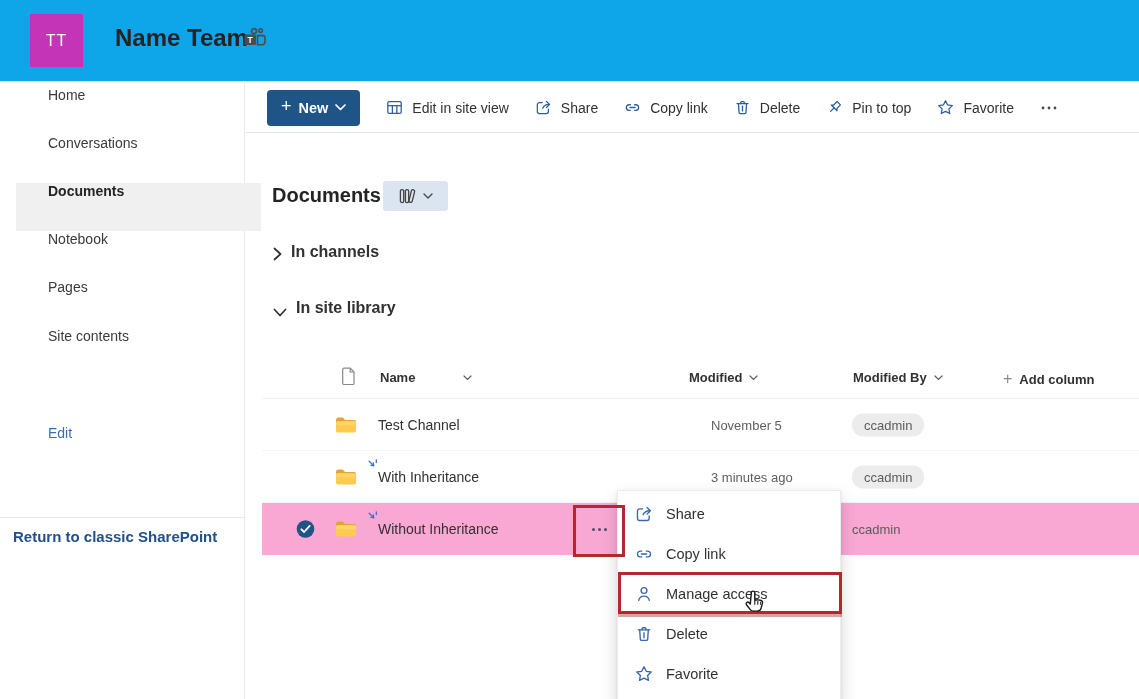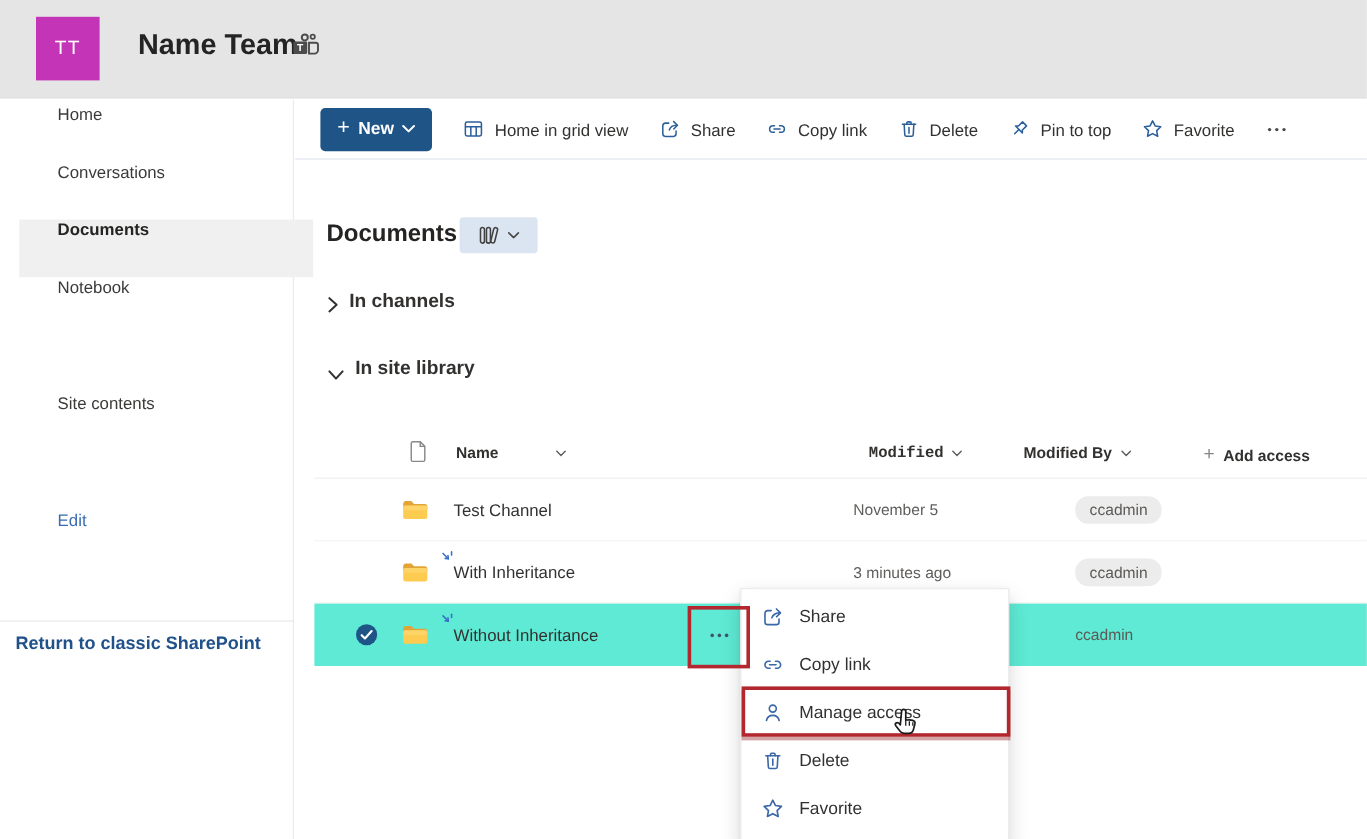--- a/index.html
+++ b/index.html
@@ -1,21 +1,21 @@
 <!DOCTYPE html>
 <html><head>
 <meta charset="utf-8">
 <style>
   * { margin:0; padding:0; box-sizing:border-box; }
   html,body { width:1139px; height:699px; overflow:hidden; background:#fff;
     font-family:"Liberation Sans", sans-serif; color:#323130; }
 
   
   .site-header { position:absolute; left:0; top:0; width:1139px; height:82px;
-    background:#e5e5e5; border-bottom:1px solid #e1e1e1; z-index:2; }
+    background:#0ea5e9; border-bottom:1px solid #e1e1e1; z-index:2; }
   .avatar { position:absolute; left:30px; top:14px; width:53px; height:53px;
     background:#C334B7; color:#fff; display:flex; align-items:center; justify-content:center;
     font-size:16px; letter-spacing:1px; }
   .team-title { position:absolute; left:115px; top:24px; font-size:24px; font-weight:700; color:#242424; }
   .teams-ic { position:absolute; left:243px; top:27px; }
 
   
   .sidebar { position:absolute; left:0; top:83px; width:245px; height:616px;
     background:#fff; border-right:1px solid #eaeaea; z-index:1; }
   .nav-item { position:absolute; left:16px; width:245px; height:48px; display:flex;
@@ -47,32 +47,32 @@
   .sec-channels { left:273px; top:243px; }
   .sec-library  { left:273px; top:299px; }
 
   
   .doc-table { position:absolute; left:262px; top:358px; width:877px; }
   .thead { position:relative; height:41px; border-bottom:1px solid #f0efed; font-size:13px;
     font-weight:700; color:#323130; }
   .th { position:absolute; top:12px; display:flex; align-items:center; gap:7px; cursor:pointer; }
   .th-icon { left:79px; top:9px; }
   .th-name { left:118px;gap:48px; }
-  .th-modified { left:462px;font-family:Liberation Mono, monospace; }
+  .th-modified { left:427px; }
   .th-modifiedby { left:591px; }
   .th-add { left:741px; color:#323130; }
   .th-add .plusg { color:#8a8886; font-size:16px; font-weight:400; }
   .trow { position:relative; height:52px; border-bottom:1px solid #f5f4f2; font-size:14px; }
-  .trow.selected { background:#5eead4; border-bottom:none;padding-left:12px; }
+  .trow.selected { background:#f9a8d4; border-bottom:none;padding-left:12px; }
   .cell { position:absolute; top:50%; transform:translateY(-50%); }
   .c-check { left:34px; }
   .c-folder { left:73px; }
   .c-name { left:116px; color:#323130; }
   .c-mod { left:449px; font-size:13px; color:#605e5c; }
-  .c-by { left:590px;margin-left:44px; }
+  .c-by { left:590px; }
   .pill { display:inline-block; background:#ececec; border-radius:11px; padding:4px 12px;
     font-size:13px; color:#5d5b58; }
   .pill.flat { background:transparent; padding-left:0; }
   .newmark { position:absolute; left:-11px; top:-10px; }
   .name-wrap { position:relative; display:inline-block; }
   .more-btn { position:absolute; left:322px; top:14px; width:30px; height:24px; display:flex;
     align-items:center; justify-content:center; cursor:pointer; background:transparent; border:none; }
 
   
   .ctx-menu { position:absolute; left:617px; top:490px; width:224px; height:215px; background:#fff;
@@ -113,20 +113,23 @@
     </div>
   <div class="nav-item" style="top:52px">
       <span>Conversations</span>
     </div>
   <div class="nav-item selected" style="top:100px">
       <span>Documents</span>
     </div>
   <div class="nav-item" style="top:148px">
       <span>Notebook</span>
     </div>
+  <div class="nav-item" style="top:196px">
+      <span>Pages</span>
+    </div>
   <div class="nav-item" style="top:245px">
       <span>Site contents</span>
     </div>
   <div class="nav-item blue" style="top:342px">
       <span>Edit</span>
     </div>
   <div class="sidebar-divider"></div>
   <a class="classic-link">Return to classic SharePoint</a>
 </nav>
 
@@ -141,21 +144,21 @@
 
   <div class="cmd-item">
     <svg width="17" height="17" viewBox="0 0 16 16">
         <g fill="none" stroke="#2B5F9C" stroke-width="1.2">
           <rect x="1.7" y="2.5" width="12.6" height="11" rx="1.3"></rect>
           <line x1="1.7" y1="6.3" x2="14.3" y2="6.3"></line>
           <line x1="6" y1="6.3" x2="6" y2="13.5"></line>
           <line x1="10.2" y1="6.3" x2="10.2" y2="13.5"></line>
         </g>
       </svg>
-    <span>Home in grid view</span>
+    <span>Edit in site view</span>
   </div>
 
   <div class="cmd-item">
     <svg width="17" height="17" viewBox="0 0 16 16">
         <g fill="none" stroke="#2B5F9C" stroke-width="1.2" stroke-linecap="round" stroke-linejoin="round">
           <path d="M6.8 3.4 H4.2 C3.1 3.4 2.2 4.3 2.2 5.4 v6.4 c0 1.1.9 2 2 2 h6.4 c1.1 0 2-.9 2-2 V9.6"></path>
           <path d="M7.3 8.7 C8.2 6.4 10 5.2 12.8 5.1"></path>
           <path d="M10.7 2.2 L13.7 5.1 10.8 8"></path>
         </g>
       </svg>
@@ -263,21 +266,21 @@
         </svg>
     </div>
     <div class="th th-modifiedby">
       <span>Modified By</span>
       <svg width="9" height="6" viewBox="0 0 9 6">
           <path d="M1 1 l3.5 3.5 L8 1" fill="none" stroke="#605e5c" stroke-width="1.2" stroke-linecap="round"></path>
         </svg>
     </div>
     <div class="th th-add">
       <span class="plusg">+</span>
-      <span>Add access</span>
+      <span>Add column</span>
     </div>
   </div>
 
   <div class="trow">
     <svg class="cell c-folder" width="22" height="17" viewBox="0 0 22 17">
         <path d="M1 3.4 C1 2.1 2 1.1 3.3 1.1 h4.5 l2.2 2.3 H19 c1.2 0 2.1.9 2.1 2.1 V8 H1 Z" fill="#E2A437"></path>
         <rect x="1" y="4.8" width="20.1" height="11.2" rx="1.7" fill="#FCCB4F"></rect>
         <rect x="1" y="4.8" width="20.1" height="4" rx="1.7" fill="#FFDD7F" opacity=".55"></rect>
       </svg>
     <span class="cell c-name"><span class="name-wrap"><span>Test Channel</span></span></span>

